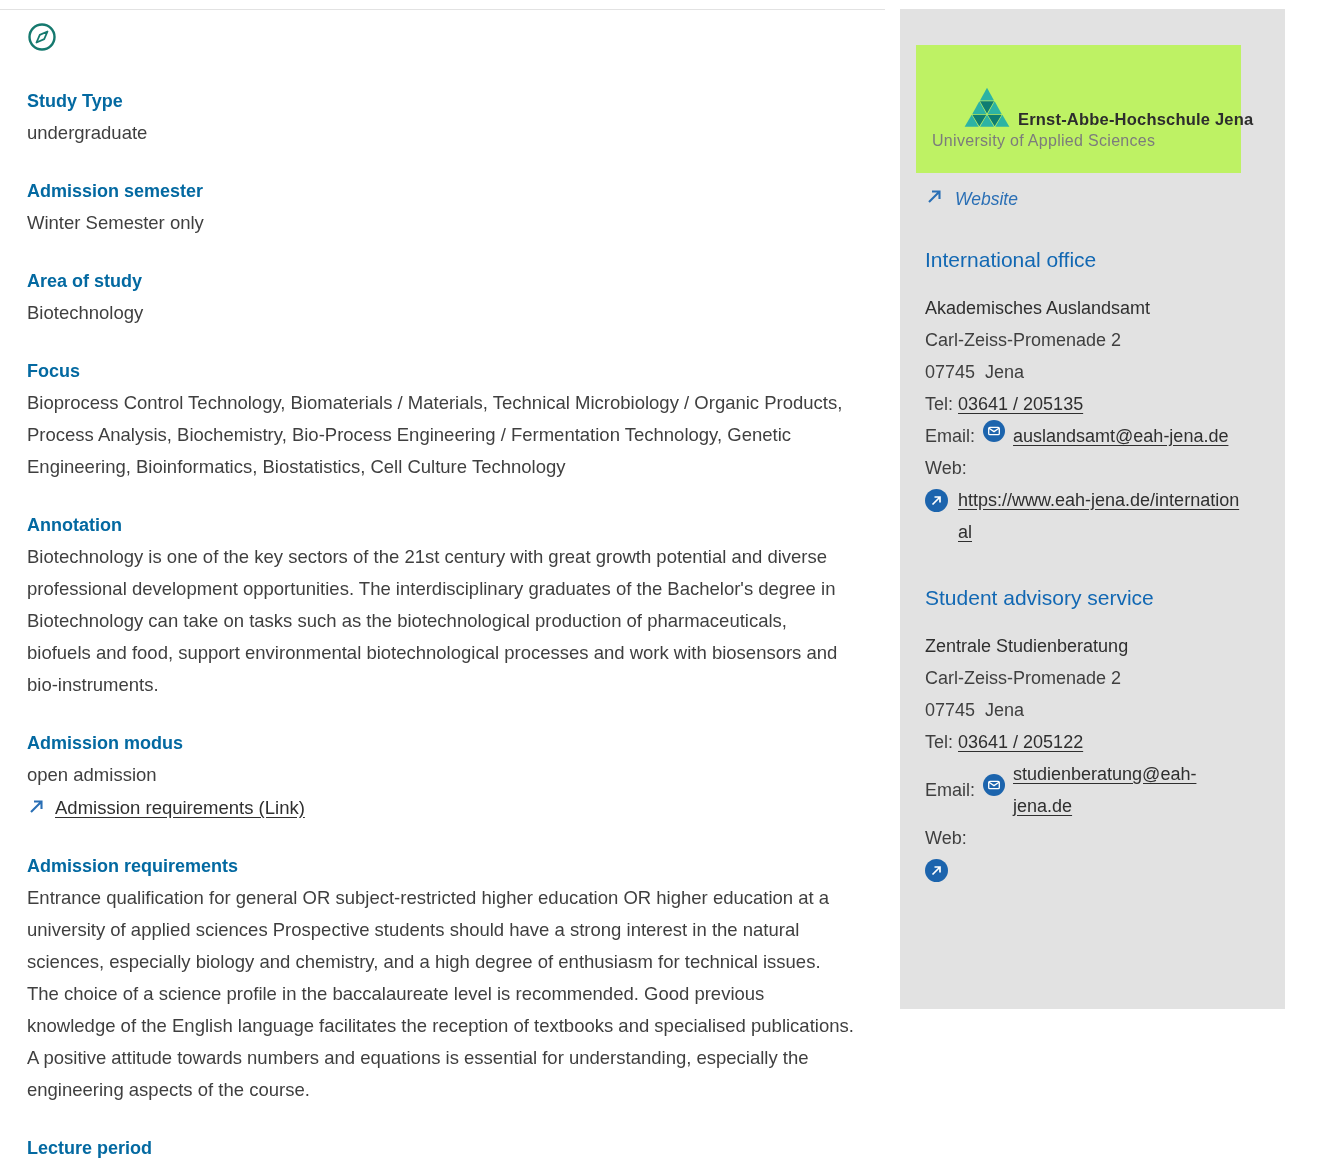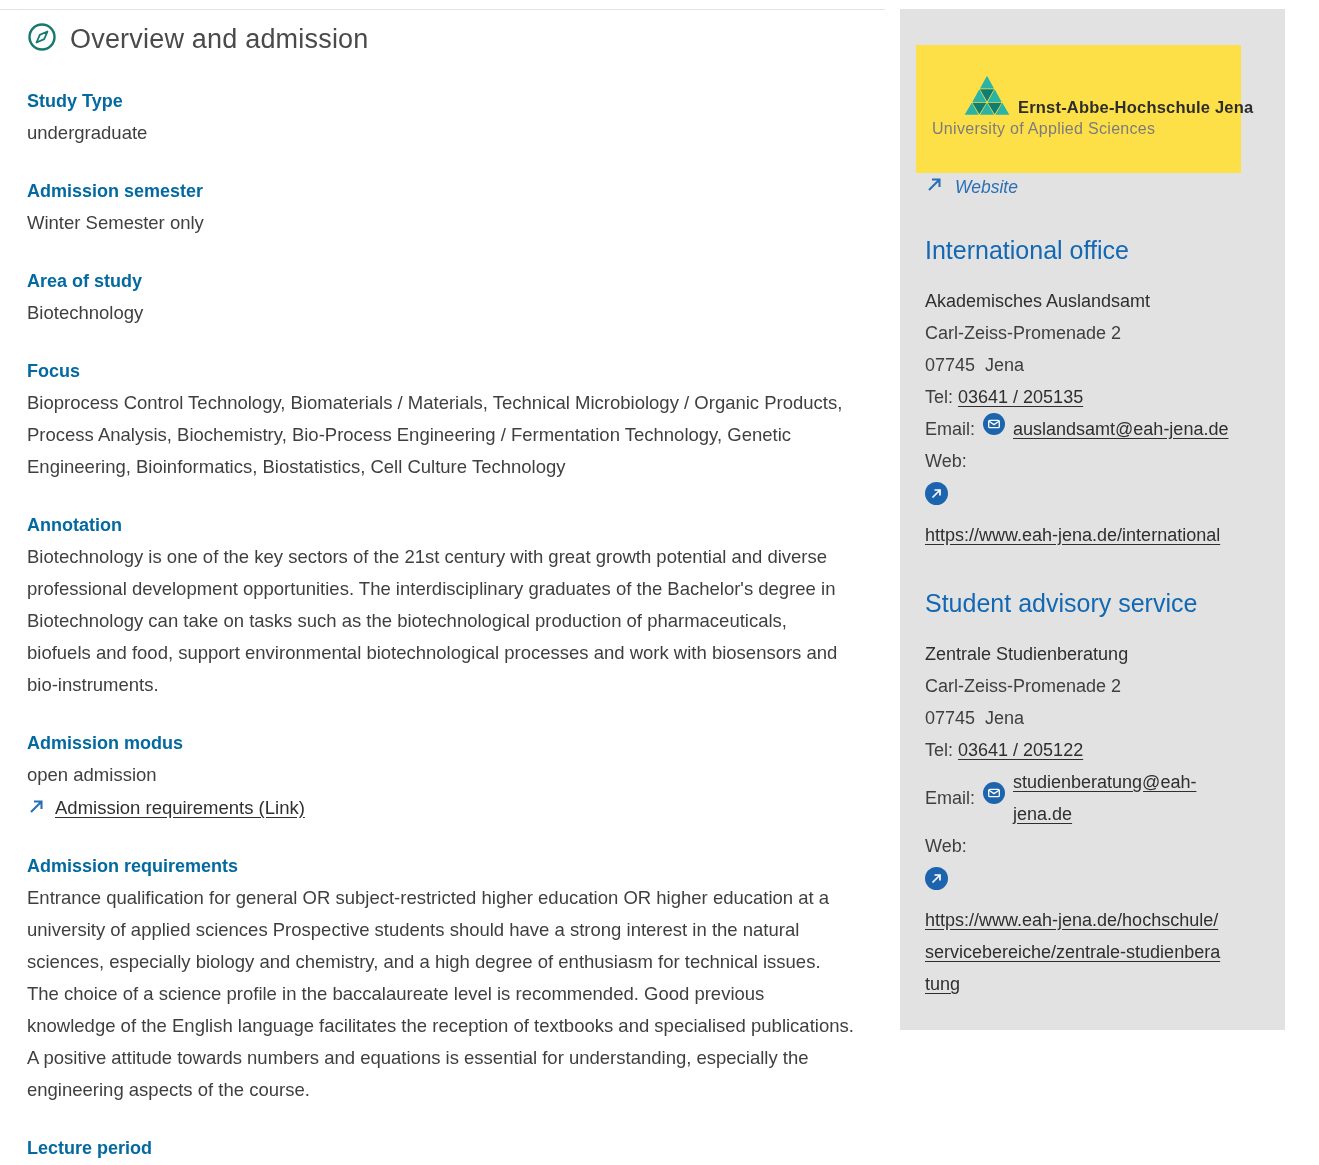--- a/index.html
+++ b/index.html
@@ -26,37 +26,37 @@
   .link-row { display:flex; align-items:center; gap:9px; margin-top:1px; }
   .dark-link { color:#2f2f2f; text-decoration:underline; text-underline-offset:3px; cursor:pointer; }
   .link-row .dark-link { font-size:18.5px; line-height:32px; }
 
   
   .sidebar {
     width:385px; margin-left:15px; min-height:1000px;
     background:#e2e2e2; padding:36px 38px 30px 16px;
   }
   .logo-card {
-    width:325px; height:128px; background:#fde047;
-    padding:30px 10px 0 8px; margin-bottom:2px;
+    width:325px; height:128px; background:#bef264;
+    padding:42px 10px 0 8px; margin-bottom:14px;
   }
   .logo-row { display:flex; align-items:flex-end; gap:8px; padding-left:40px; }
   .logo-title { font-size:16.5px; font-weight:700; color:#2d2d2d; letter-spacing:.2px; white-space:nowrap; padding-bottom:2px; }
   .logo-subtitle { font-size:16px; color:#7c7c7c; margin-top:1px; padding-left:8px; letter-spacing:.3px; }
 
   .website-link { display:flex; align-items:flex-end; gap:11px; margin-left:9px; margin-bottom:6px; cursor:pointer; }
   .website-label { font-size:17.5px; font-style:italic; color:#2a6fb5; }
 
-  .office-heading { font-size:25px; font-weight:400; color:#1268b3; margin:38px 0 21px 9px; }
+  .office-heading { font-size:21px; font-weight:400; color:#1268b3; margin:38px 0 21px 9px; }
   .office-name { font-size:18px; font-weight:400; color:#2f2f2f; line-height:31px; margin-left:9px; }
   .contact-line { font-size:18px; color:#3f3f3f; line-height:32px; margin-left:9px; }
   .contact-line .dark-link { font-size:18px; }
   .email-line { display:flex; align-items:center; gap:8px; }
 
-  .url-row { display:flex; align-items:flex-start; gap:10px; margin-left:9px;flex-direction:column; }
+  .url-row { display:flex; align-items:flex-start; gap:10px; margin-left:9px; }
   .url-row .circle-icon { margin-top:5px; flex:0 0 auto; }
   .url-link {
     font-size:18px; line-height:32px; color:#2f2f2f;
     text-decoration:underline; text-underline-offset:3px;
     word-break:break-all; overflow-wrap:anywhere; max-width:300px; cursor:pointer;
   }
   .icon { display:inline-block; flex:0 0 auto; }
 </style>
 </head>
 <body>
@@ -65,21 +65,20 @@
 
   <div class="main">
 
     <div class="main-header">
       <span class="icon">
         <svg width="30" height="30" viewBox="0 0 30 30">
           <circle cx="15" cy="15" r="12.5" fill="none" stroke="#15796e" stroke-width="2.4"></circle>
           <path d="M9.5 20.5 L17.2 17.2 L20.5 9.5 L12.8 12.8 Z" fill="none" stroke="#15796e" stroke-width="1.8" stroke-linejoin="round"></path>
         </svg>
       </span>
-      <h1 class="main-title">Overview and admission</h1>
     </div>
 
     <div class="section">
       <div class="section-label">Study Type</div>
       <div class="section-value">undergraduate</div>
     </div>
 
     <div class="section">
       <div class="section-label">Admission semester</div>
       <div class="section-value">Winter Semester only</div>
@@ -208,17 +207,16 @@
       <span class="dark-link">studienberatung@eah-jena.de</span>
     </div>
     <div class="contact-line">Web:</div>
     <div class="url-row">
       <span class="circle-icon icon">
         <svg width="23" height="23" viewBox="0 0 23 23">
           <circle cx="11.5" cy="11.5" r="11.5" fill="#1c64ad"></circle>
           <path d="M7.5 15.5 L15 8 M9.5 8 H15 V13.5" fill="none" stroke="#ffffff" stroke-width="1.7"></path>
         </svg>
       </span>
-      <span class="url-link">https://www.eah-jena.de/hochschule/servicebereiche/zentrale-studienberatung</span>
     </div>
 
   </div>
 </div>
 
 </body></html>

